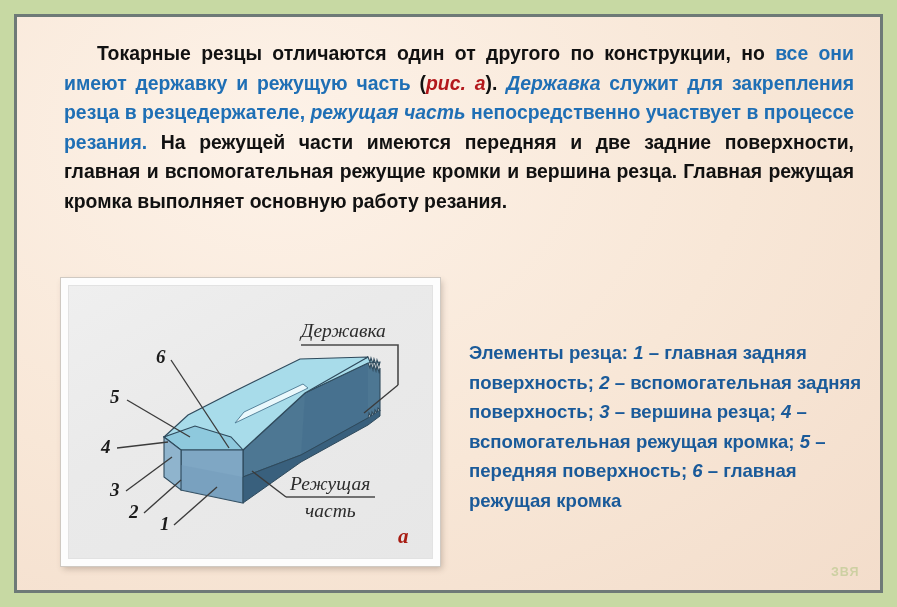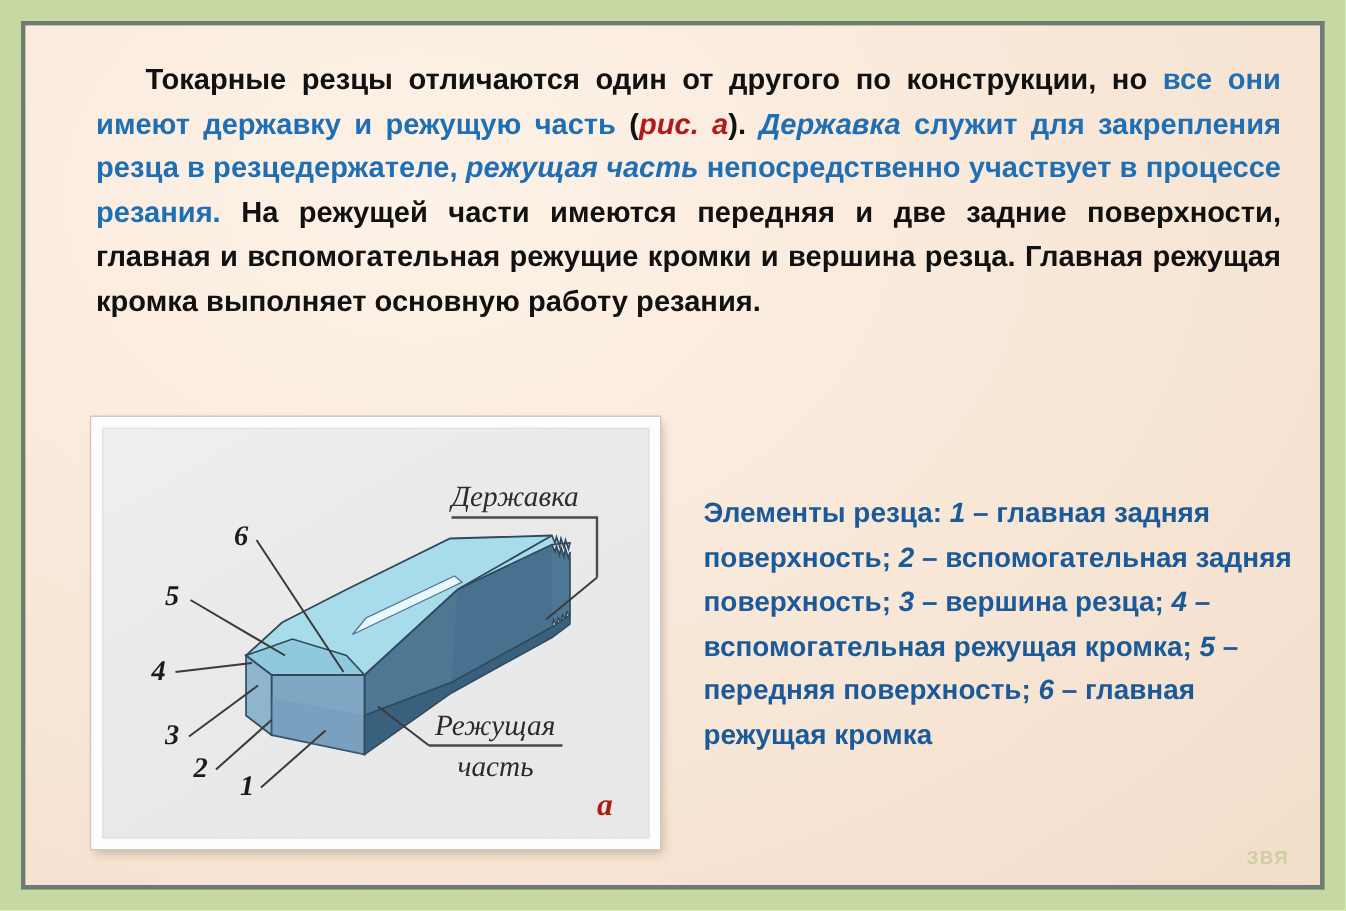--- a/index.html
+++ b/index.html
@@ -16,21 +16,21 @@
     font-family: "Liberation Sans", "DejaVu Sans", sans-serif;
     box-sizing: border-box;
   }
   
   #inner-frame {
     position: absolute;
     left: 14px;
     top: 14px;
     width: 869px;
     height: 579px;
-    background: #84cc16;
+    background: #be185d;
     border: 3px solid #6e7a77;
     box-sizing: border-box;
     box-shadow: inset 0 0 0 1px #8d9794;
   }
   #canvas {
     position: absolute;
     left: 0;
     top: 0;
     right: 0;
     bottom: 0;
@@ -100,21 +100,21 @@
     font-size: 21px;
     fill: #a81c12;
   }
   .leader { stroke:#3b3b3b; stroke-width:1.35; fill:none; }
   .underline { stroke:#4a4a4a; stroke-width:1.6; fill:none; }
 
   
   #caption {
     position: absolute;
     left: 452px;
-    top: 310px;
+    top: 321px;
     width: 398px;
     font-size: 18.6px;
     font-weight: bold;
     line-height: 29.6px;
     color: #1a5a99;
     font-family: "Liberation Sans", "DejaVu Sans", sans-serif;
   }
   #caption i { font-style: italic; }
 
   

